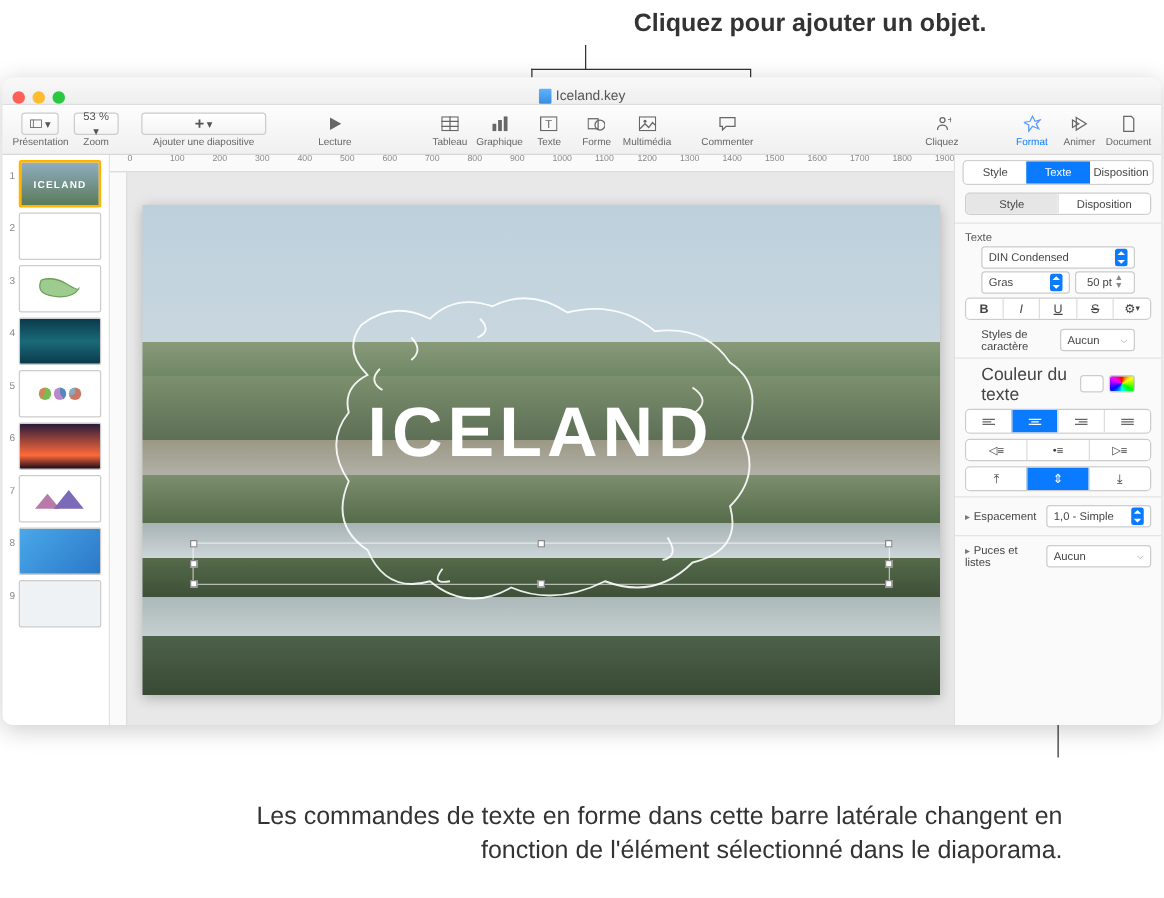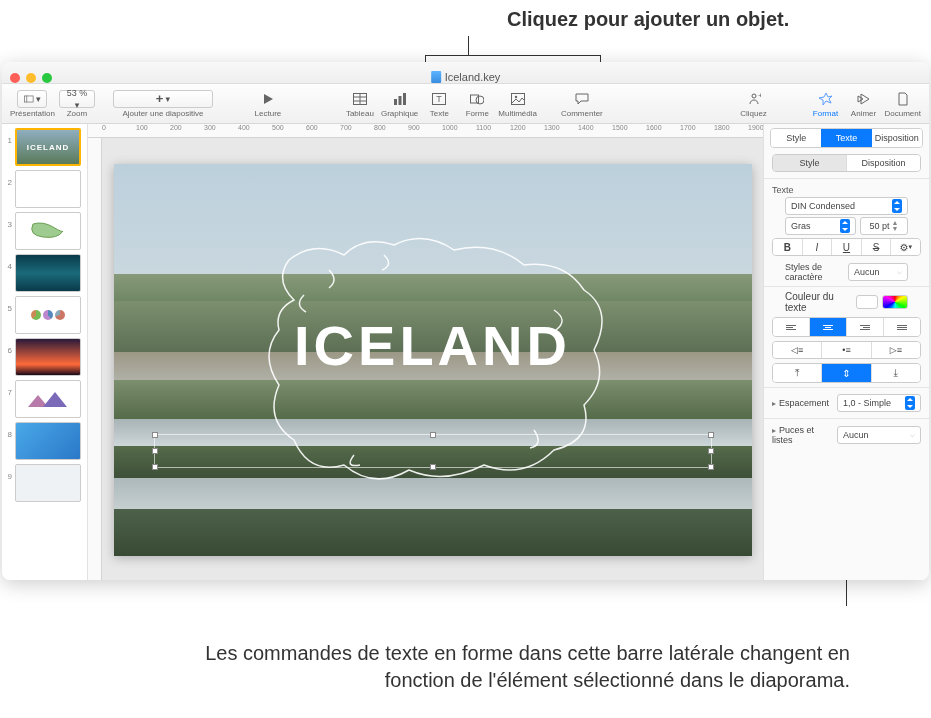--- a/index.html
+++ b/index.html
@@ -629,21 +629,21 @@
       <div class="row" style="margin-top:6px">
         <span style="font-size:9px">Styles de caractère</span>
         <div class="select" style="flex:0 0 60px">
           <span>Aucun</span>
           <span style="font-size:7px;color:#888">⌵</span>
         </div>
       </div>
 
       <div class="hr"></div>
       <div class="row">
-        <span style="font-size:10px">Couleur du texte</span>
+        <span style="font-size:14px">Couleur du texte</span>
         <div style="flex:1"></div>
         <div style="width:26px;height:14px;border:1px solid #ccc;border-radius:3px;background:#fff"></div>
         <div class="colorwell"></div>
       </div>
 
       <div class="align-row">
         <div>
             <div class="align-glyph">
               <div class="al-line" style="width:10px"></div>
               <div class="al-line" style="width:7px"></div>

